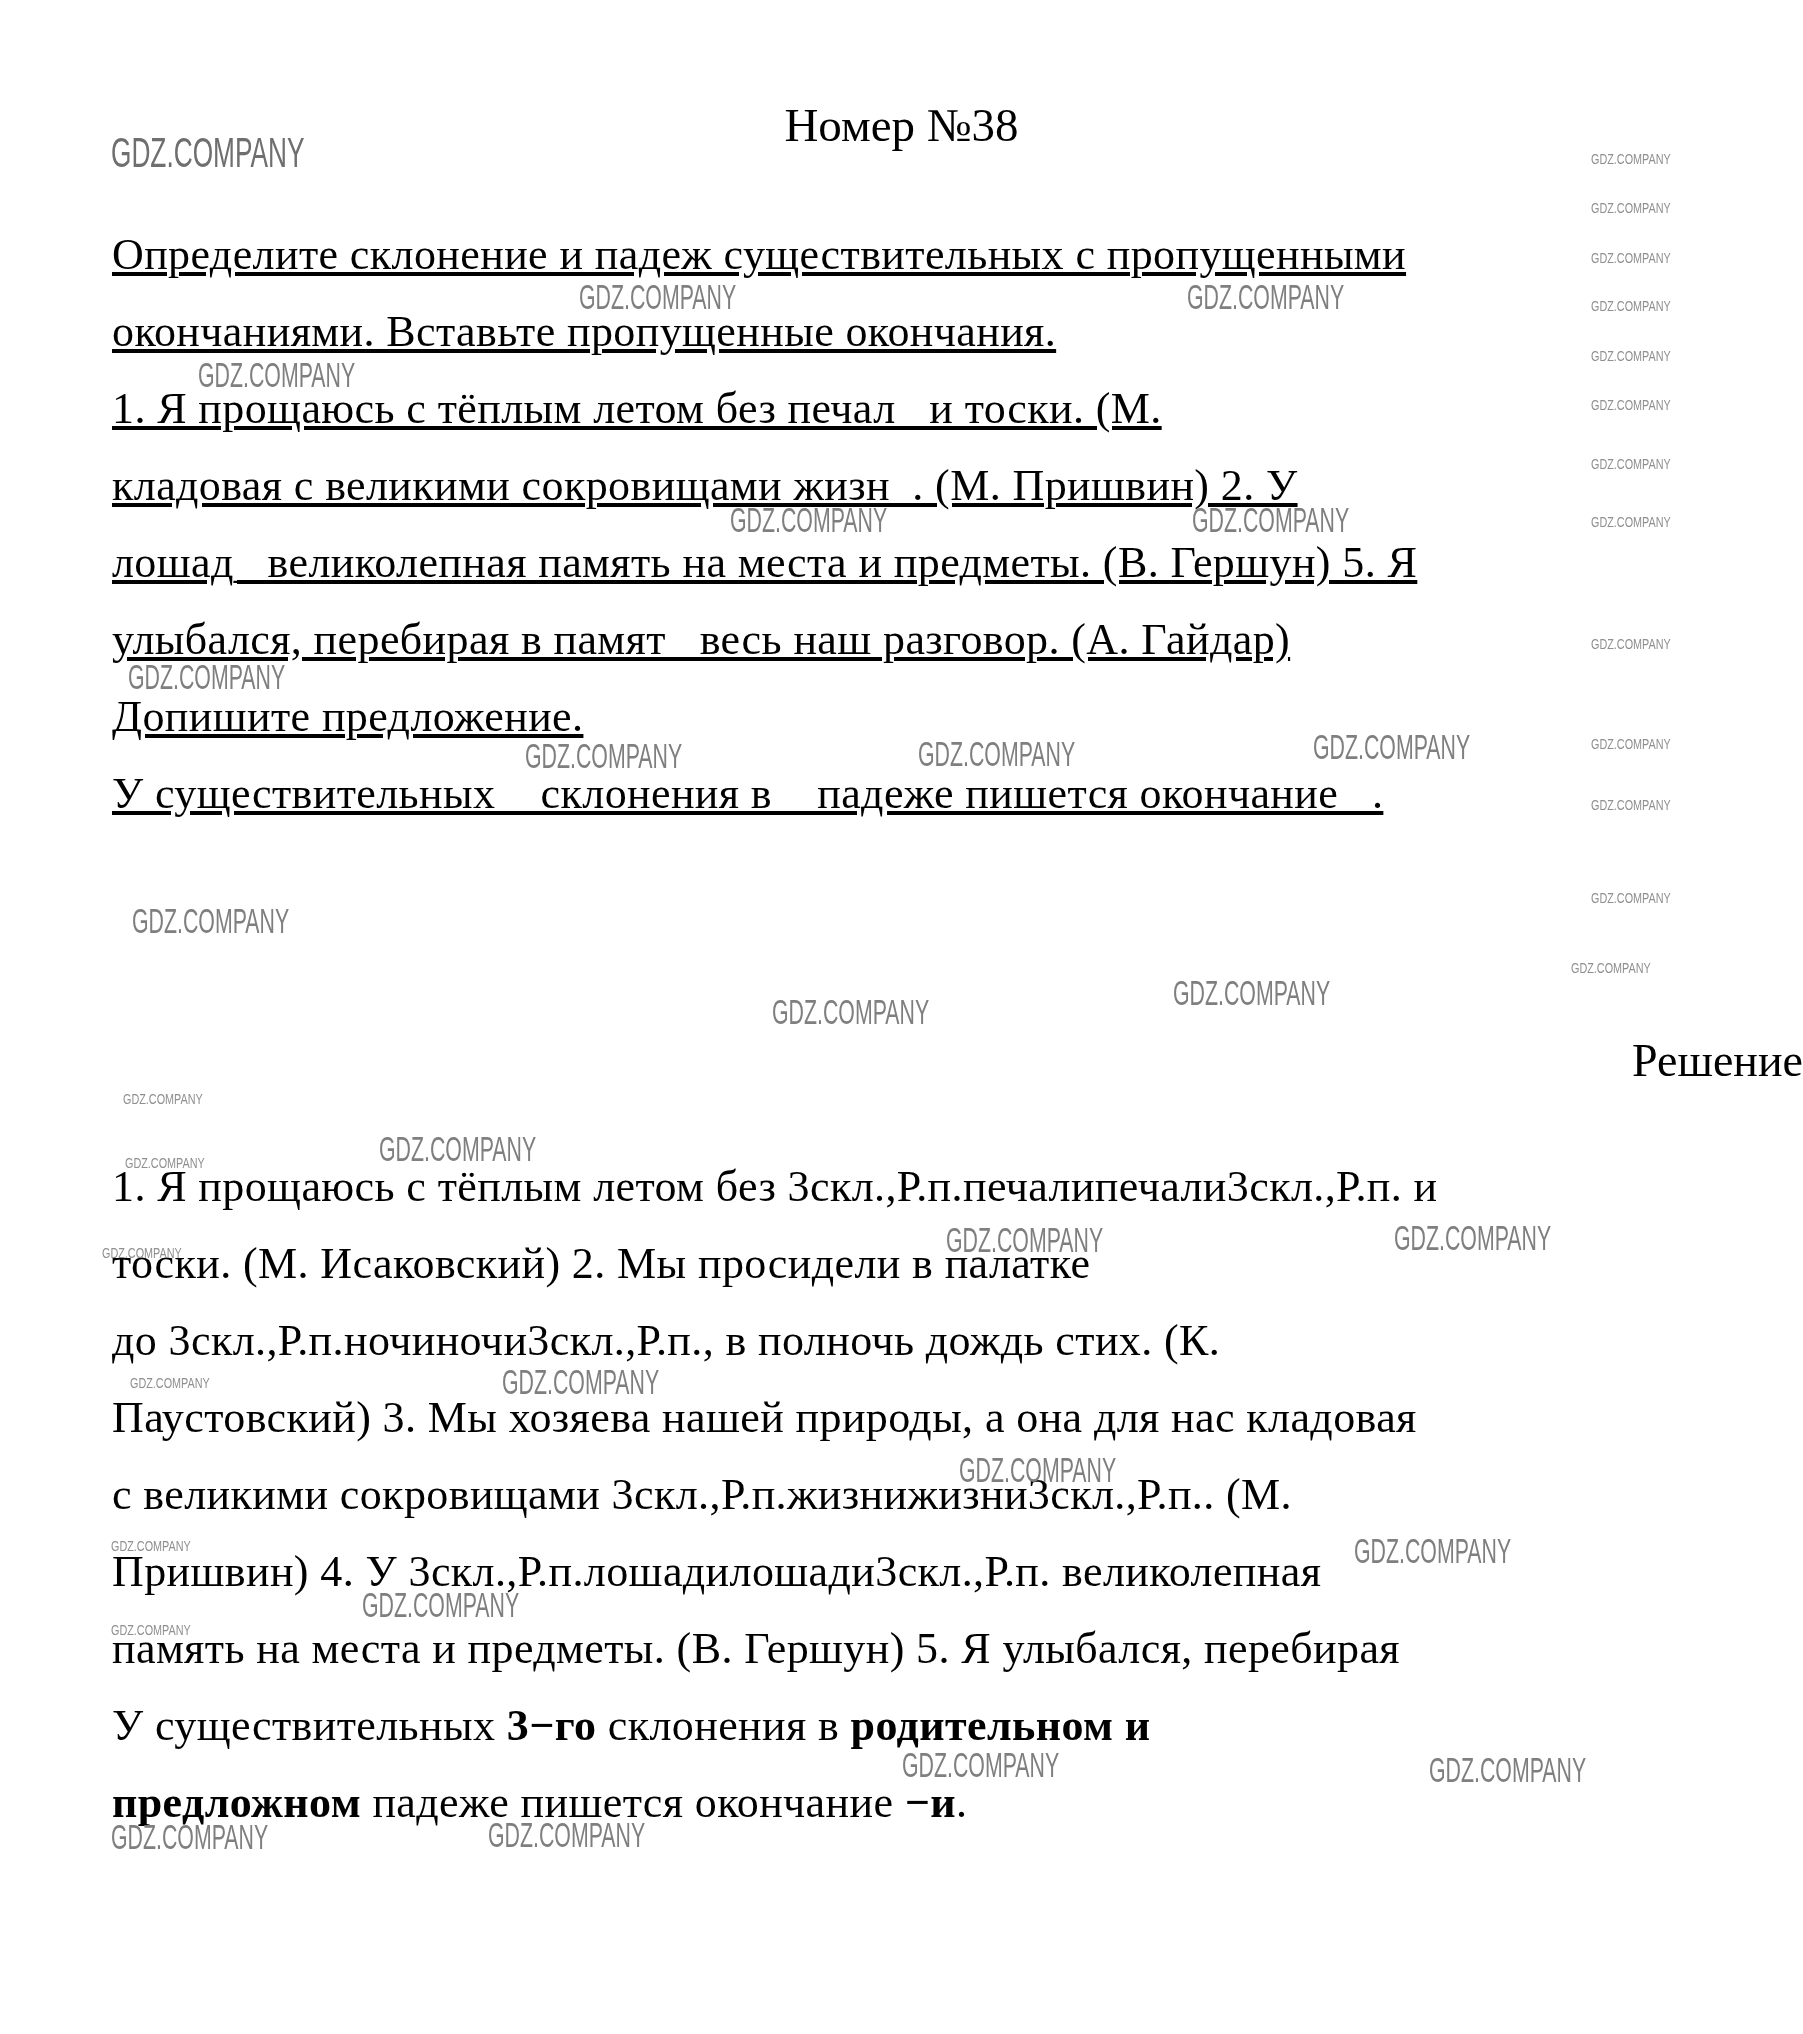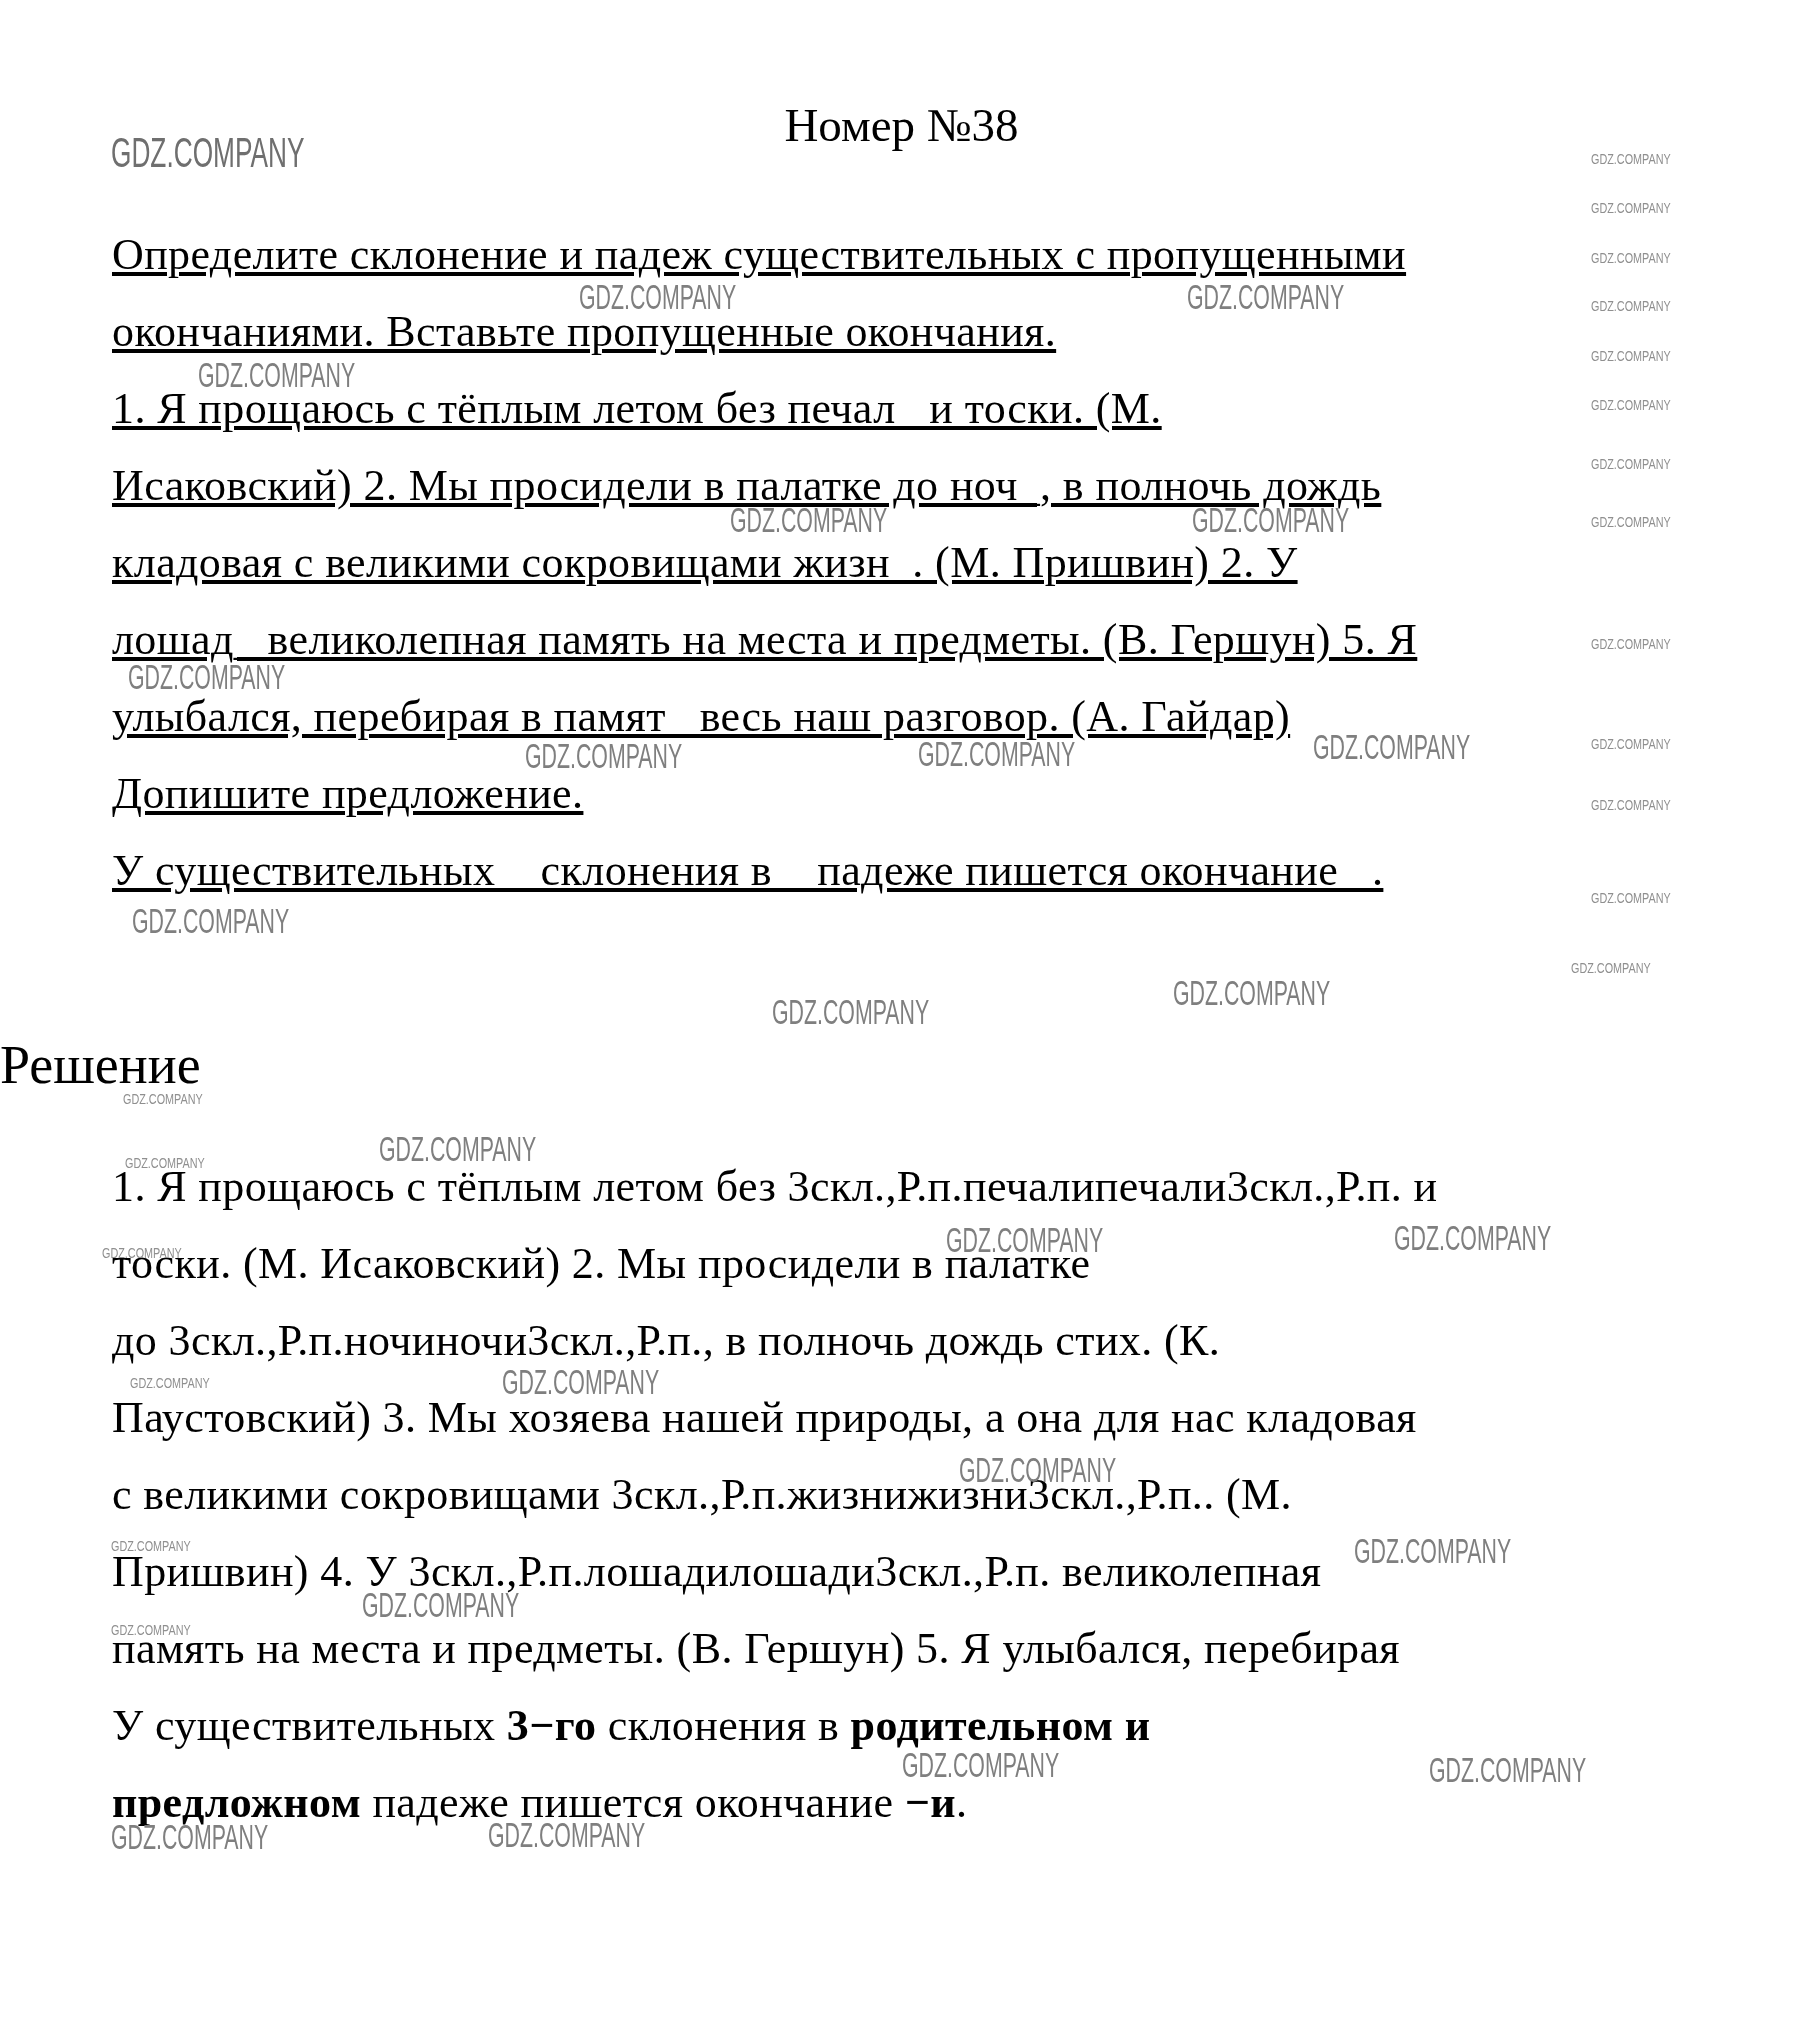--- a/index.html
+++ b/index.html
@@ -35,22 +35,22 @@
     letter-spacing: 0.4px;
     white-space: nowrap;
   }
   .task-block { top: 216px; text-decoration: underline; }
   .solution-block { top: 1148px; }
   .solution-heading {
     position: absolute;
     top: 1034px;
     left: 0;
     width: 100%;
-    text-align: left;
-    font-size: 54px;
+    text-align: right;
+    font-size: 46px;
     font-weight: normal;
     margin: 0;
   }
   .text-line { height: 77px; }
   .seg-bold { font-weight: bold; }
   .wm {
     position: absolute;
     font-family: "Liberation Sans", sans-serif;
     white-space: nowrap;
     transform: scale(0.82, 1.35);
@@ -76,21 +76,20 @@
 <body>
 
 <div class="page">
 
   <h1 class="doc-title">Номер №38</h1>
 
   <div class="text-block task-block">
       <div class="text-line">Определите склонение и падеж существительных с пропущенными</div>
       <div class="text-line">окончаниями. Вставьте пропущенные окончания.</div>
       <div class="text-line">1. Я прощаюсь с тёплым летом без печал_ и тоски. (М.</div>
-      <div class="text-line">Исаковский) 2. Мы просидели в палатке до ноч_, в полночь дождь</div>
       <div class="text-line">кладовая с великими сокровищами жизн_. (М. Пришвин) 2. У</div>
       <div class="text-line">лошад_ великолепная память на места и предметы. (В. Гершун) 5. Я</div>
       <div class="text-line">улыбался, перебирая в памят_ весь наш разговор. (А. Гайдар)</div>
       <div class="text-line">Допишите предложение.</div>
       <div class="text-line">У существительных _ склонения в _ падеже пишется окончание _.</div>
     </div>
 
   <h2 class="solution-heading">Решение</h2>
 
   <div class="text-block solution-block">

